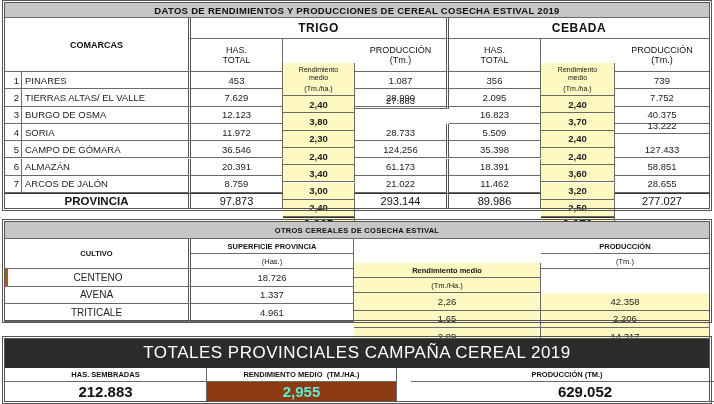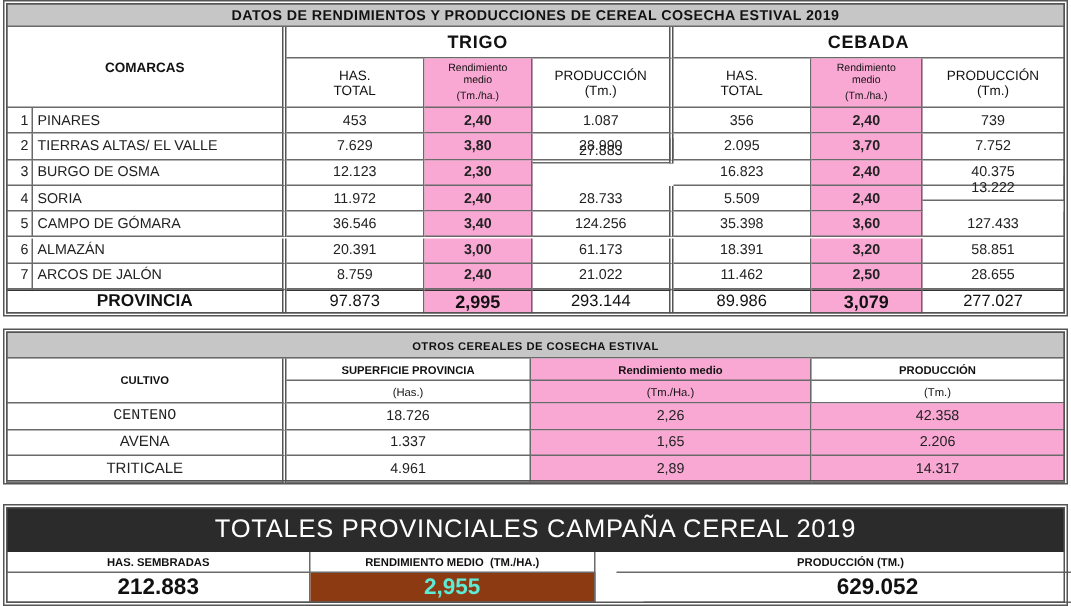--- a/index.html
+++ b/index.html
@@ -1,18 +1,18 @@
 <!DOCTYPE html>
 <html><head>
 <meta charset="utf-8">
 <style>
   html,body{margin:0;padding:0;background:#fff;}
   body{width:714px;height:404px;position:relative;overflow:hidden;font-family:"Liberation Sans",sans-serif;color:#111;}
   .cell{position:absolute;box-sizing:border-box;display:flex;align-items:center;justify-content:center;text-align:center;border-right:1px solid #6a6a6a;border-bottom:1px solid #6a6a6a;overflow:hidden;white-space:nowrap;}
-  .grey{background:#f9a8d4;}
+  .grey{background:#fef9c3;margin-top:24px;}
   .lgrey{background:#c6c6c6;}
   .frame{position:absolute;box-sizing:border-box;border:3px double #555;}
   .t-title{font-weight:bold;font-size:9.5px;letter-spacing:0.3px;}
   .hdr-big{font-weight:bold;font-size:12px;letter-spacing:0.5px;}
   .hdr-sm{font-size:9px;line-height:10px;white-space:normal;}
   .rend-hdr{font-size:7px;line-height:8px;white-space:normal;flex-direction:column;}
   .num{font-size:9.5px;color:#222;}
   .numb{font-size:9.5px;font-weight:bold;color:#222;}
   .tot{font-size:11px;color:#111;}
   .totb{font-size:12px;font-weight:bold;}
@@ -153,21 +153,21 @@
   <div class="cell" style="left:191px;top:254px;width:163px;height:15px;font-size:7.5px;">(Has.)</div>
 
   <div class="cell grey" style="left:354px;top:239px;width:187px;height:15px;font-weight:bold;font-size:7.5px;">Rendimiento medio</div>
   <div class="cell grey" style="left:354px;top:254px;width:187px;height:15px;font-size:7.5px;">(Tm./Ha.)</div>
 
   <div class="cell" style="left:541px;top:239px;width:169px;height:15px;font-weight:bold;font-size:7.5px;">PRODUCCIÓN</div>
   <div class="cell" style="left:541px;top:254px;width:169px;height:15px;font-size:7.5px;">(Tm.)</div>
 
   <div id="t2rows">
       <div>
-        <div class="cell num dblv" style="left:4px;top:269px;width:187px;height:17.5px;border-left:1px solid #a16207;font-size:10px;font-family:Liberation Mono, monospace;">CENTENO</div>
+        <div class="cell num dblv" style="left:4px;top:269px;width:187px;height:17.5px;border-left:4px solid #a16207;font-size:10px;">CENTENO</div>
         <div class="cell num" style="left:191px;top:269px;width:163px;height:17.5px;">18.726</div>
         <div class="cell num grey" style="left:354px;top:269px;width:187px;height:17.5px;">2,26</div>
         <div class="cell num grey" style="left:541px;top:269px;width:169px;height:17.5px;">42.358</div>
       </div>
       <div>
         <div class="cell num dblv" style="left:4px;top:286.5px;width:187px;height:17.5px;border-left:1px solid #6a6a6a;font-size:10px;">AVENA</div>
         <div class="cell num" style="left:191px;top:286.5px;width:163px;height:17.5px;">1.337</div>
         <div class="cell num grey" style="left:354px;top:286.5px;width:187px;height:17.5px;">1,65</div>
         <div class="cell num grey" style="left:541px;top:286.5px;width:169px;height:17.5px;">2.206</div>
       </div>

